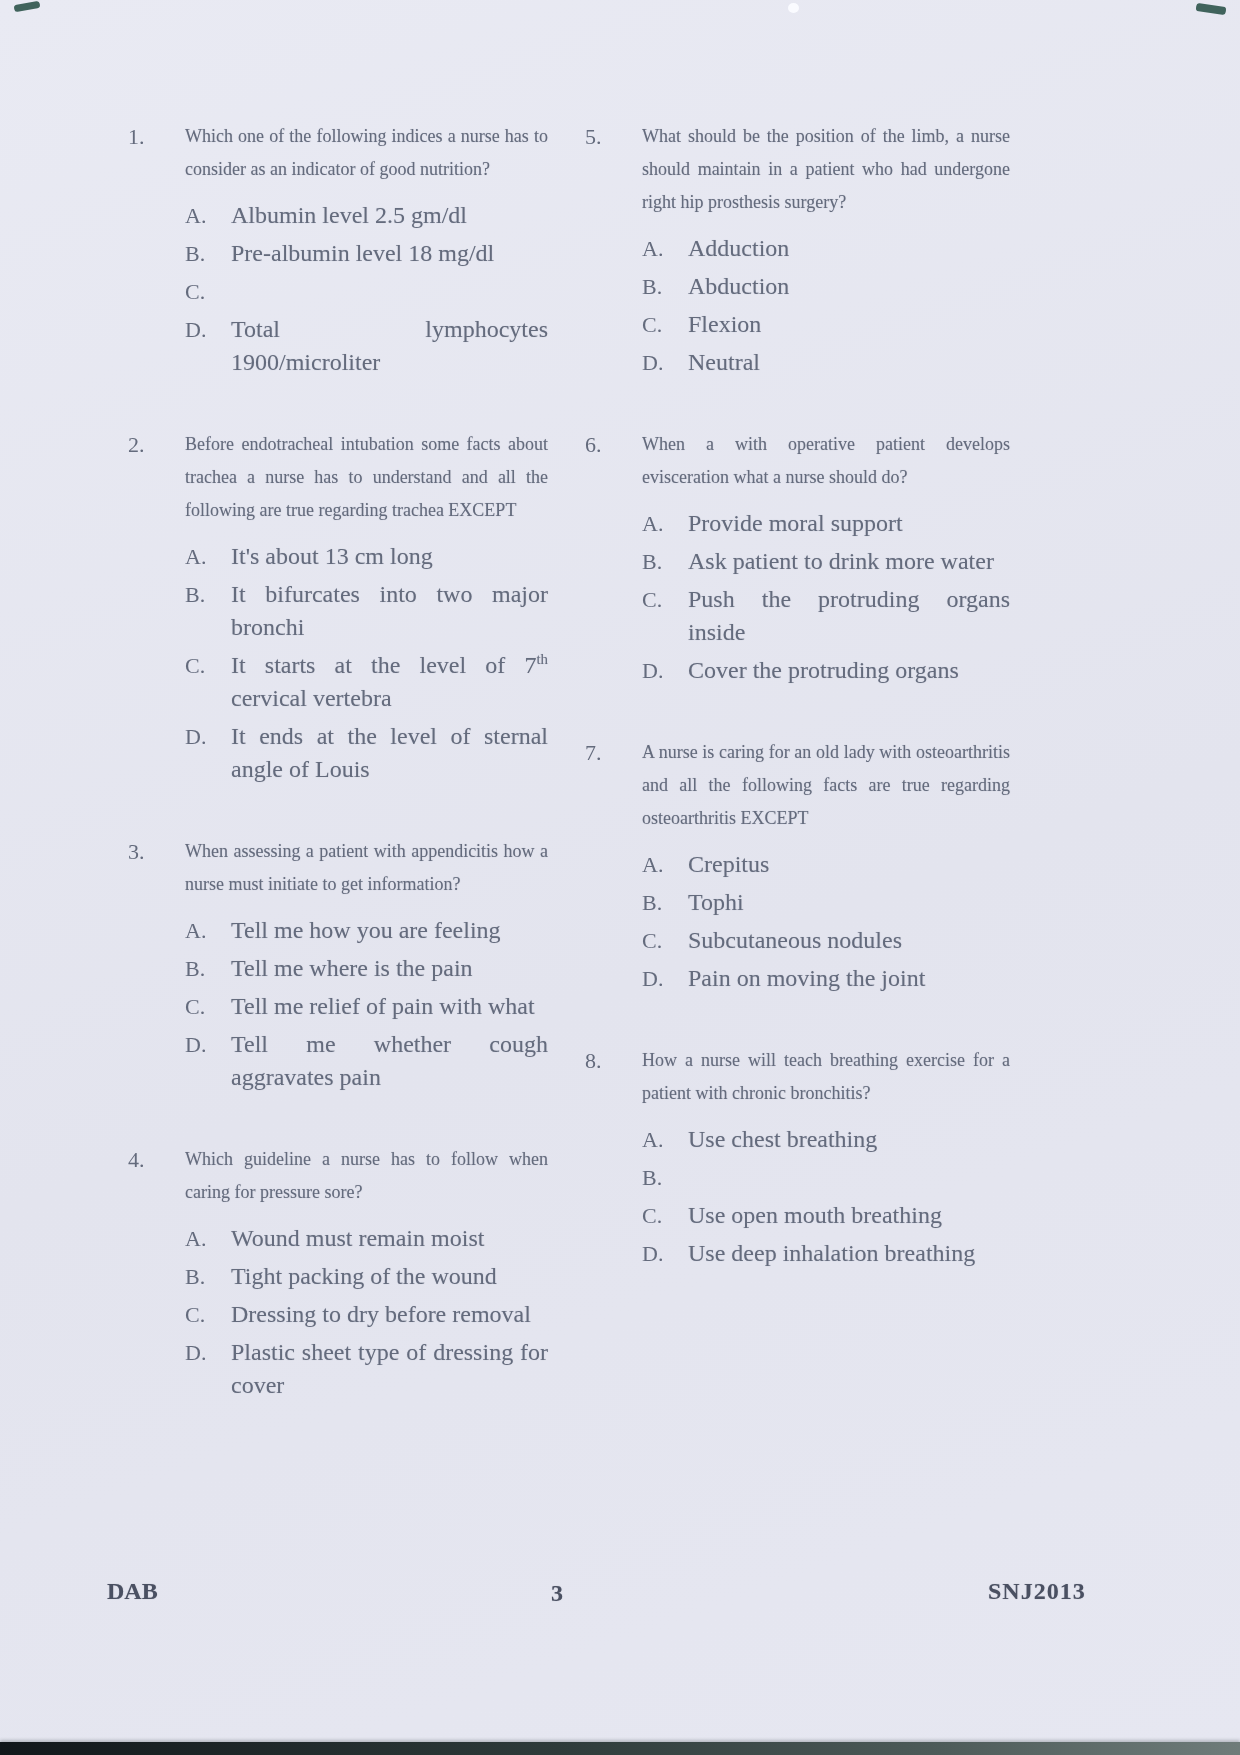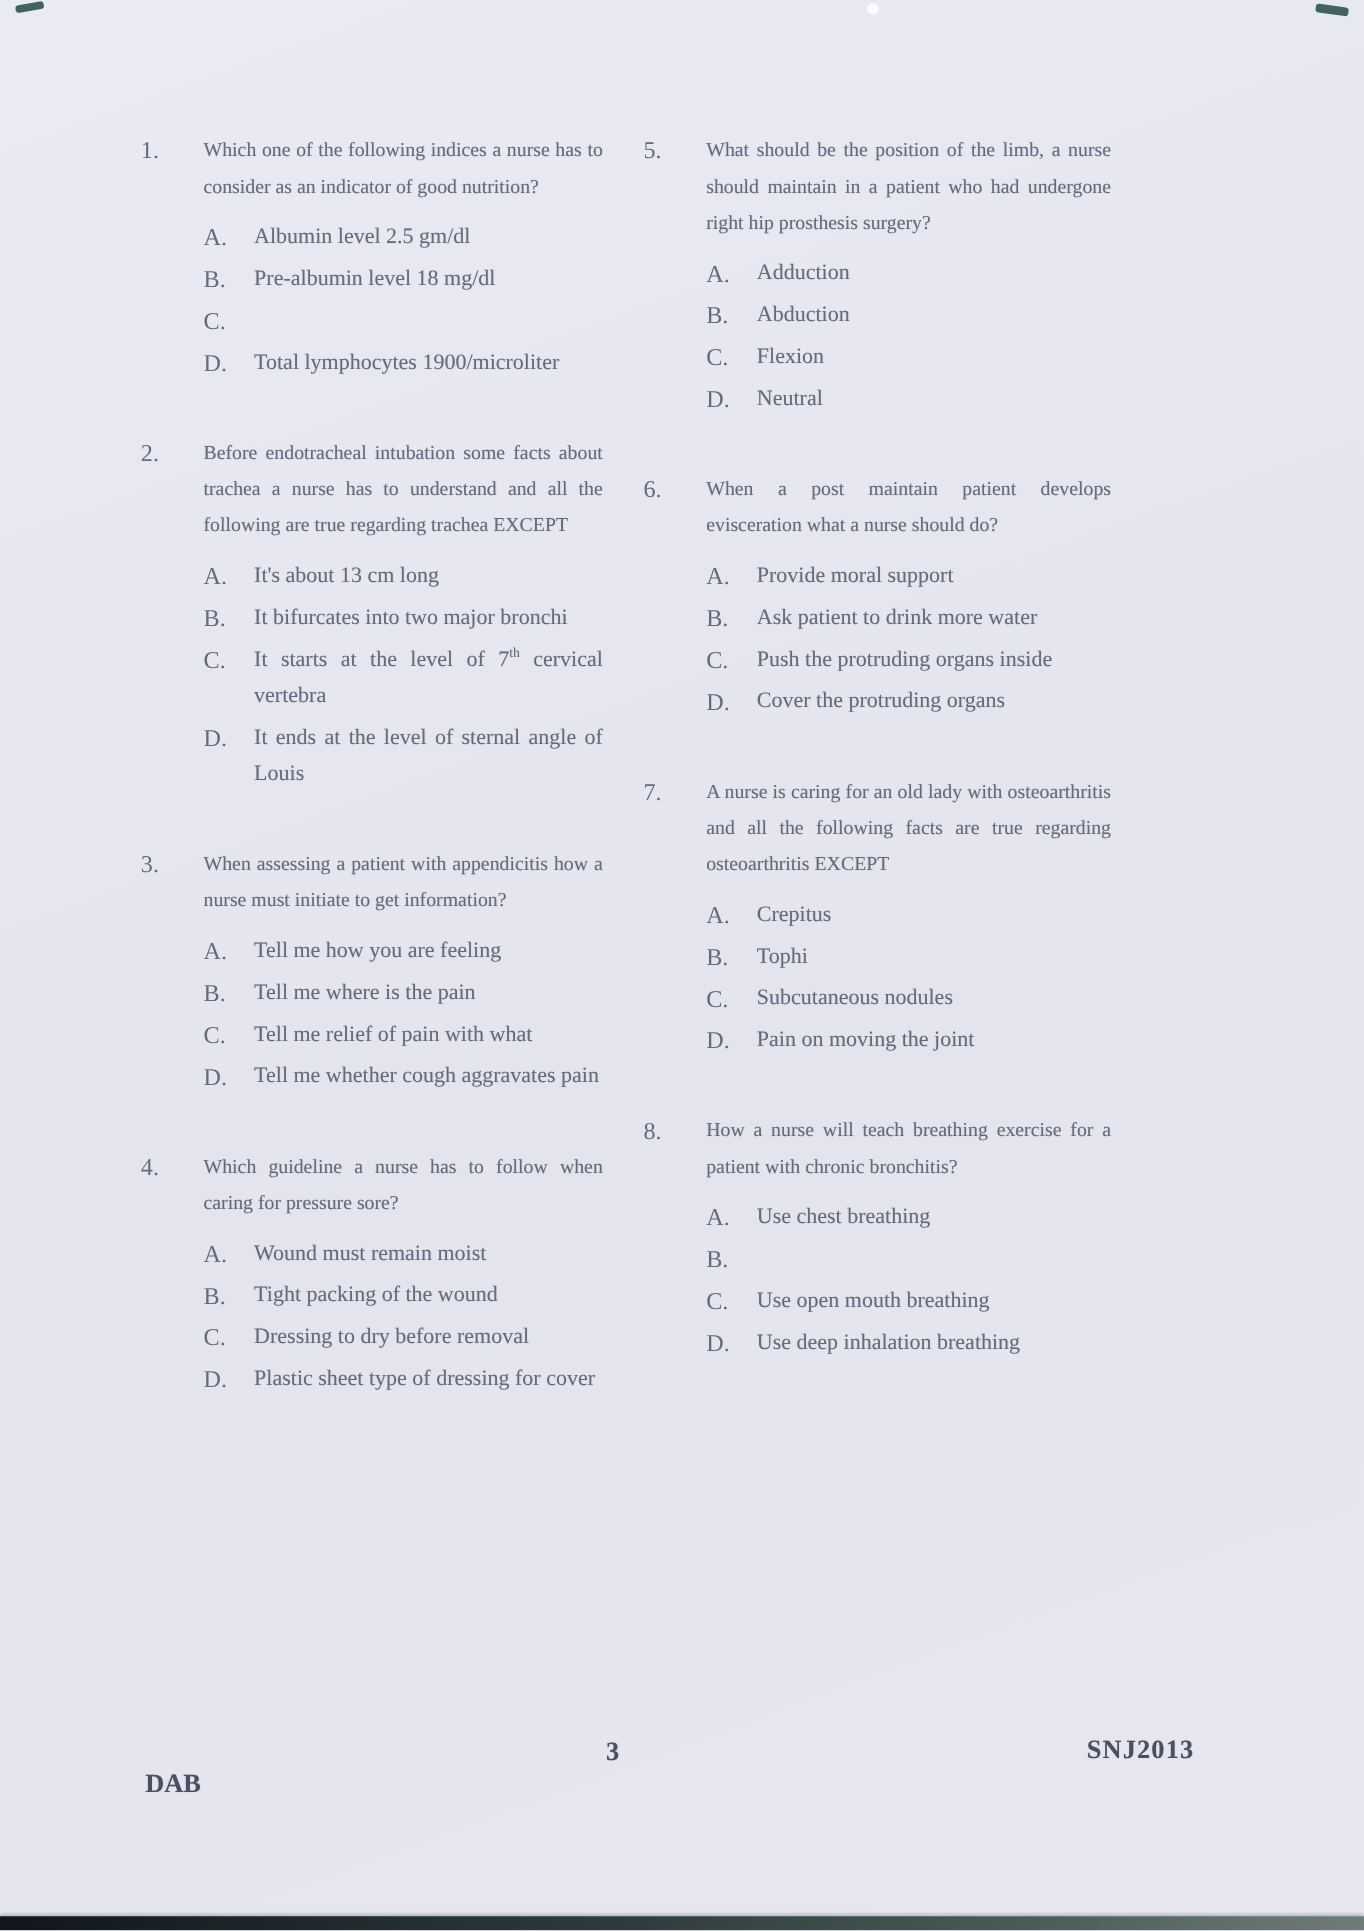--- a/index.html
+++ b/index.html
@@ -20,31 +20,31 @@
   .qbody { flex:1; }
   .qtext {
     font-size:18px; line-height:33px;
     text-align:justify;
     text-shadow:0 0 1px rgba(100,107,125,0.35);
   }
   .opts { margin-top:13px; }
   .opt { display:flex; margin-top:5px; }
   .olet { flex:0 0 46px; font-size:22px; line-height:33px; }
   .otext {
-    flex:1; font-size:20px; line-height:33px;
+    flex:1; font-size:24px; line-height:33px;
     text-align:justify;
     text-shadow:0 0 1px rgba(100,107,125,0.3);
   }
   .otext sup { font-size:0.62em; line-height:0; }
   .footer {
     position:absolute; top:1578px; left:0; width:100%;
     font-size:24px; font-weight:bold; color:#4a5062;
     text-shadow:0 0 1px rgba(74,80,98,0.4);
   }
-  .f-left  { position:absolute; left:132px; top:0;margin-top:31px; }
+  .f-left  { position:absolute; left:107px; top:0; }
   .f-center{ position:absolute; left:551px; top:2px; }
   .f-right { position:absolute; left:988px; top:0; letter-spacing:1px; }
   .scan-bar {
     position:absolute; bottom:0; left:0; width:100%; height:13px;
     background:linear-gradient(90deg,#11171a 0%, #2e3b3a 45%, #4c5a58 75%, #6f7c7a 100%);
     box-shadow:0 -2px 3px rgba(40,50,55,0.25);
   }
   .mark-tl { position:absolute; left:14px;  top:3px; width:26px; height:7px;  background:#2d544b; transform:rotate(-10deg); border-radius:3px; opacity:.9; }
   .mark-tc { position:absolute; left:788px; top:3px; width:11px; height:10px; background:#fafbff; border-radius:50%; }
   .mark-tr { position:absolute; left:1196px;top:5px; width:30px; height:8px;  background:#2d544b; transform:rotate(8deg); border-radius:3px; opacity:.9; }
@@ -186,21 +186,21 @@
               <span class="olet">D.</span>
               <span class="otext">Neutral</span>
             </div>
           </div>
         </div>
       </div>
 
       <div class="question">
         <div class="qnum">6.</div>
         <div class="qbody">
-          <div class="qtext">When a post maintain patient develops evisceration what a nurse should do?</div>
+          <div class="qtext">When a with operative patient develops evisceration what a nurse should do?</div>
           <div class="opts">
             <div class="opt">
               <span class="olet">A.</span>
               <span class="otext">Provide moral support</span>
             </div>
             <div class="opt">
               <span class="olet">B.</span>
               <span class="otext">Ask patient to drink more water</span>
             </div>
             <div class="opt">

